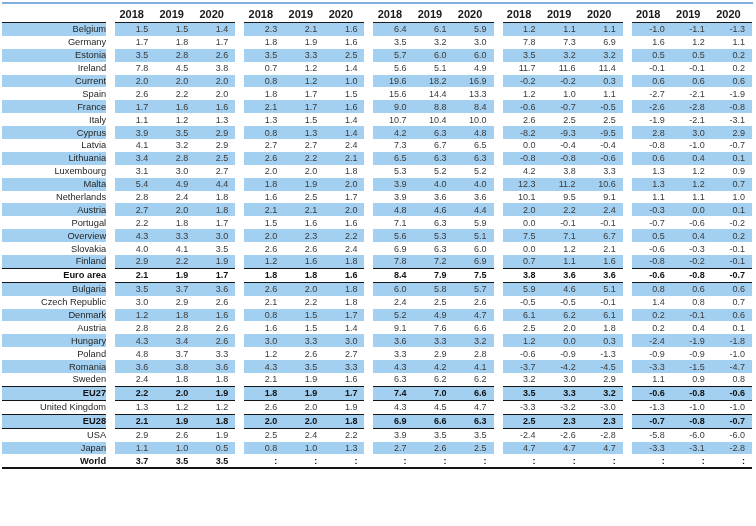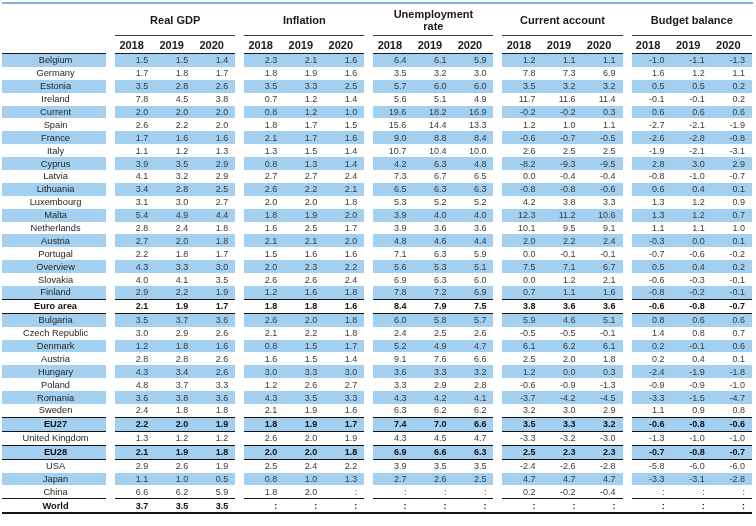--- a/index.html
+++ b/index.html
@@ -14,21 +14,21 @@
     border-bottom:1.5px solid #3a3a3a;text-align:center;}
   tr.group-row td{border:none;}
   .group-label div{line-height:12px;white-space:normal;}
   .group-label div.narrow{max-width:94px;margin:0 auto;}
   tr.year-row th{height:17px;font-size:11px;font-weight:bold;color:#1a1a1a;text-align:center;
     padding-right:7px;border-bottom:1.5px solid #1a1a1a;vertical-align:middle;}
   tr.year-row td.name-col{border-bottom:1.5px solid #1a1a1a;}
   tr.year-row td.gap{border:none;}
   
   tbody td{height:12.9px;font-size:9px;color:#3a3a3a;vertical-align:middle;}
-  tbody td.name{font-size:9.3px;color:#262626;padding-left:3px;text-align:center;}
+  tbody td.name{font-size:9.3px;color:#262626;padding-left:3px;text-align:right;}
   tbody td.num{text-align:right;padding-right:7px;}
   tbody tr.b td{font-weight:bold;color:#111;}
   tbody td.hl{background:#a3d0f1;}
   tbody tr.bb td.seg{border-bottom:1.9px solid #141414;}
   tbody tr.bbf td{border-bottom:2.3px solid #141414;}
 </style>
 </head>
 <body>
 
 <div class="page">
@@ -51,43 +51,20 @@
         <col style="width: 9px;">
         <col style="width: 40px;">
         <col style="width: 40px;">
         <col style="width: 40px;">
         <col style="width: 9px;">
         <col style="width: 40px;">
         <col style="width: 40px;">
         <col style="width: 40px;">
       </colgroup>
     <thead id="thead">
-        <tr class="group-row">
-          <td class="name-col"></td>
-          <td class="gap"></td>
-          <th colspan="3" class="group-label">
-            <div>Real GDP</div>
-          </th>
-          <td class="gap"></td>
-          <th colspan="3" class="group-label">
-            <div>Inflation</div>
-          </th>
-          <td class="gap"></td>
-          <th colspan="3" class="group-label">
-            <div class="narrow">Unemployment rate</div>
-          </th>
-          <td class="gap"></td>
-          <th colspan="3" class="group-label">
-            <div>Current account</div>
-          </th>
-          <td class="gap"></td>
-          <th colspan="3" class="group-label">
-            <div>Budget balance</div>
-          </th>
-        </tr>
         <tr class="year-row">
           <td class="name-col"></td>
           <td class="gap"></td>
           <th>2018</th>
           <th>2019</th>
           <th>2020</th>
           <td class="gap"></td>
           <th>2018</th>
           <th>2019</th>
           <th>2020</th>
@@ -857,43 +834,20 @@
           <td class="num seg hl">2.6</td>
           <td class="num seg hl">2.5</td>
           <td class="gap"></td>
           <td class="num seg hl">4.7</td>
           <td class="num seg hl">4.7</td>
           <td class="num seg hl">4.7</td>
           <td class="gap"></td>
           <td class="num seg hl">-3.3</td>
           <td class="num seg hl">-3.1</td>
           <td class="num seg hl">-2.8</td>
-        </tr>
-        <tr class="bb">
-          <td class="name seg">China</td>
-          <td class="gap"></td>
-          <td class="num seg">6.6</td>
-          <td class="num seg">6.2</td>
-          <td class="num seg">5.9</td>
-          <td class="gap"></td>
-          <td class="num seg">1.8</td>
-          <td class="num seg">2.0</td>
-          <td class="num seg">:</td>
-          <td class="gap"></td>
-          <td class="num seg">:</td>
-          <td class="num seg">:</td>
-          <td class="num seg">:</td>
-          <td class="gap"></td>
-          <td class="num seg">0.2</td>
-          <td class="num seg">-0.2</td>
-          <td class="num seg">-0.4</td>
-          <td class="gap"></td>
-          <td class="num seg">:</td>
-          <td class="num seg">:</td>
-          <td class="num seg">:</td>
         </tr>
         <tr class="b bbf">
           <td class="name seg">World</td>
           <td class="gap"></td>
           <td class="num seg">3.7</td>
           <td class="num seg">3.5</td>
           <td class="num seg">3.5</td>
           <td class="gap"></td>
           <td class="num seg">:</td>
           <td class="num seg">:</td>

